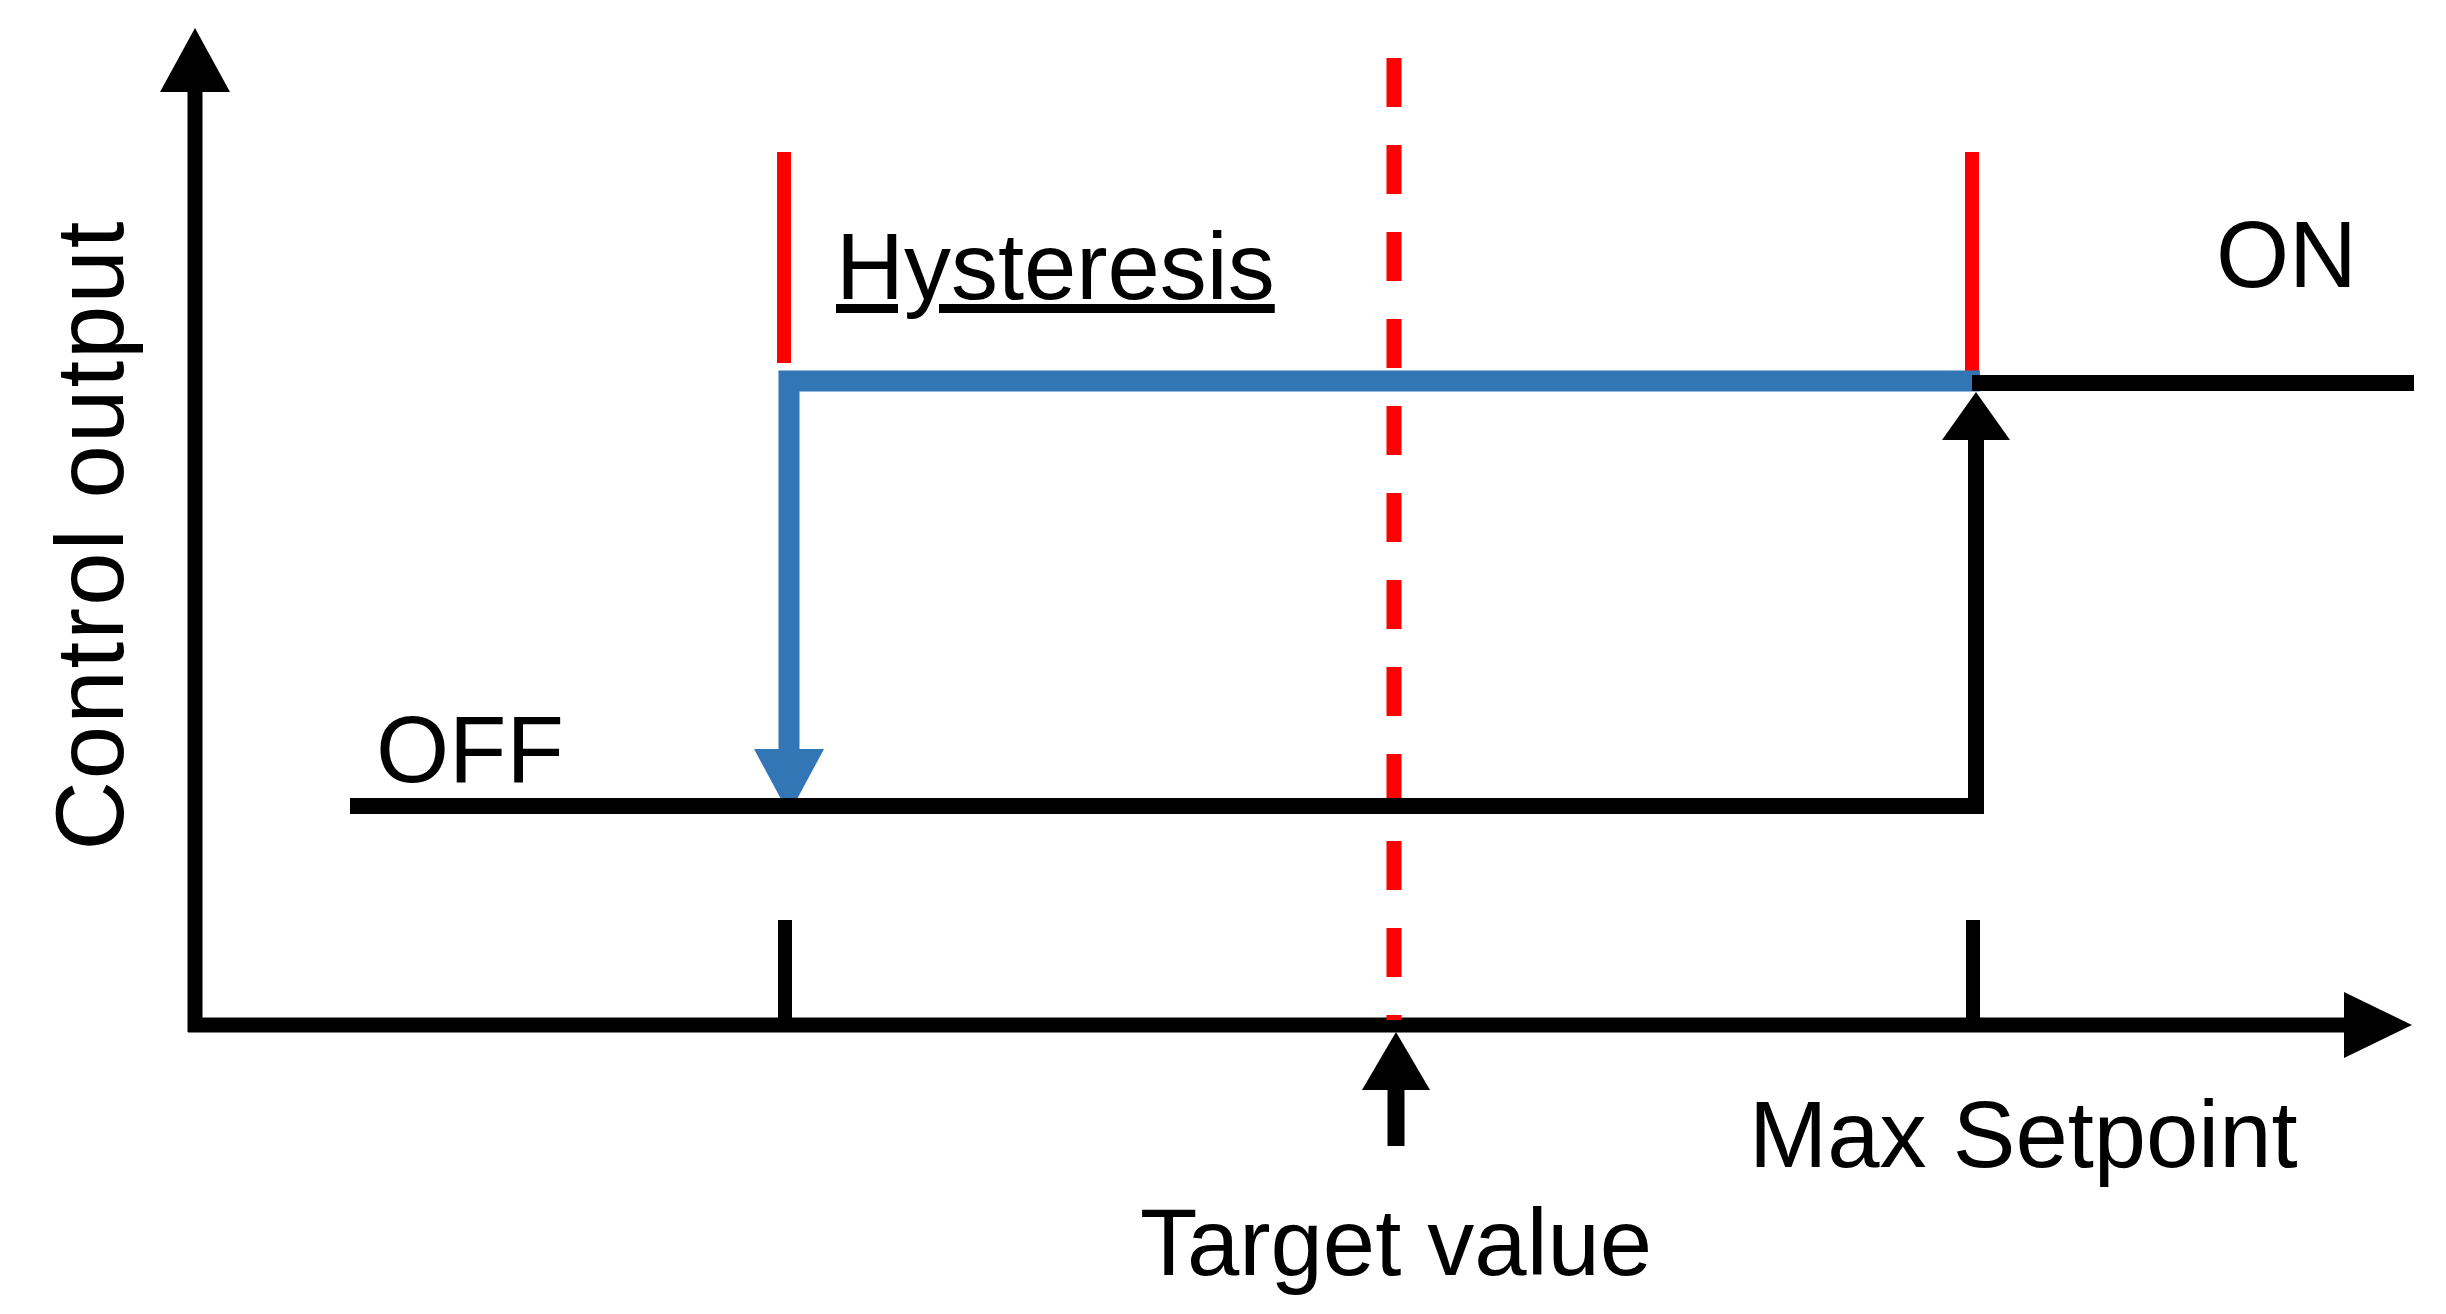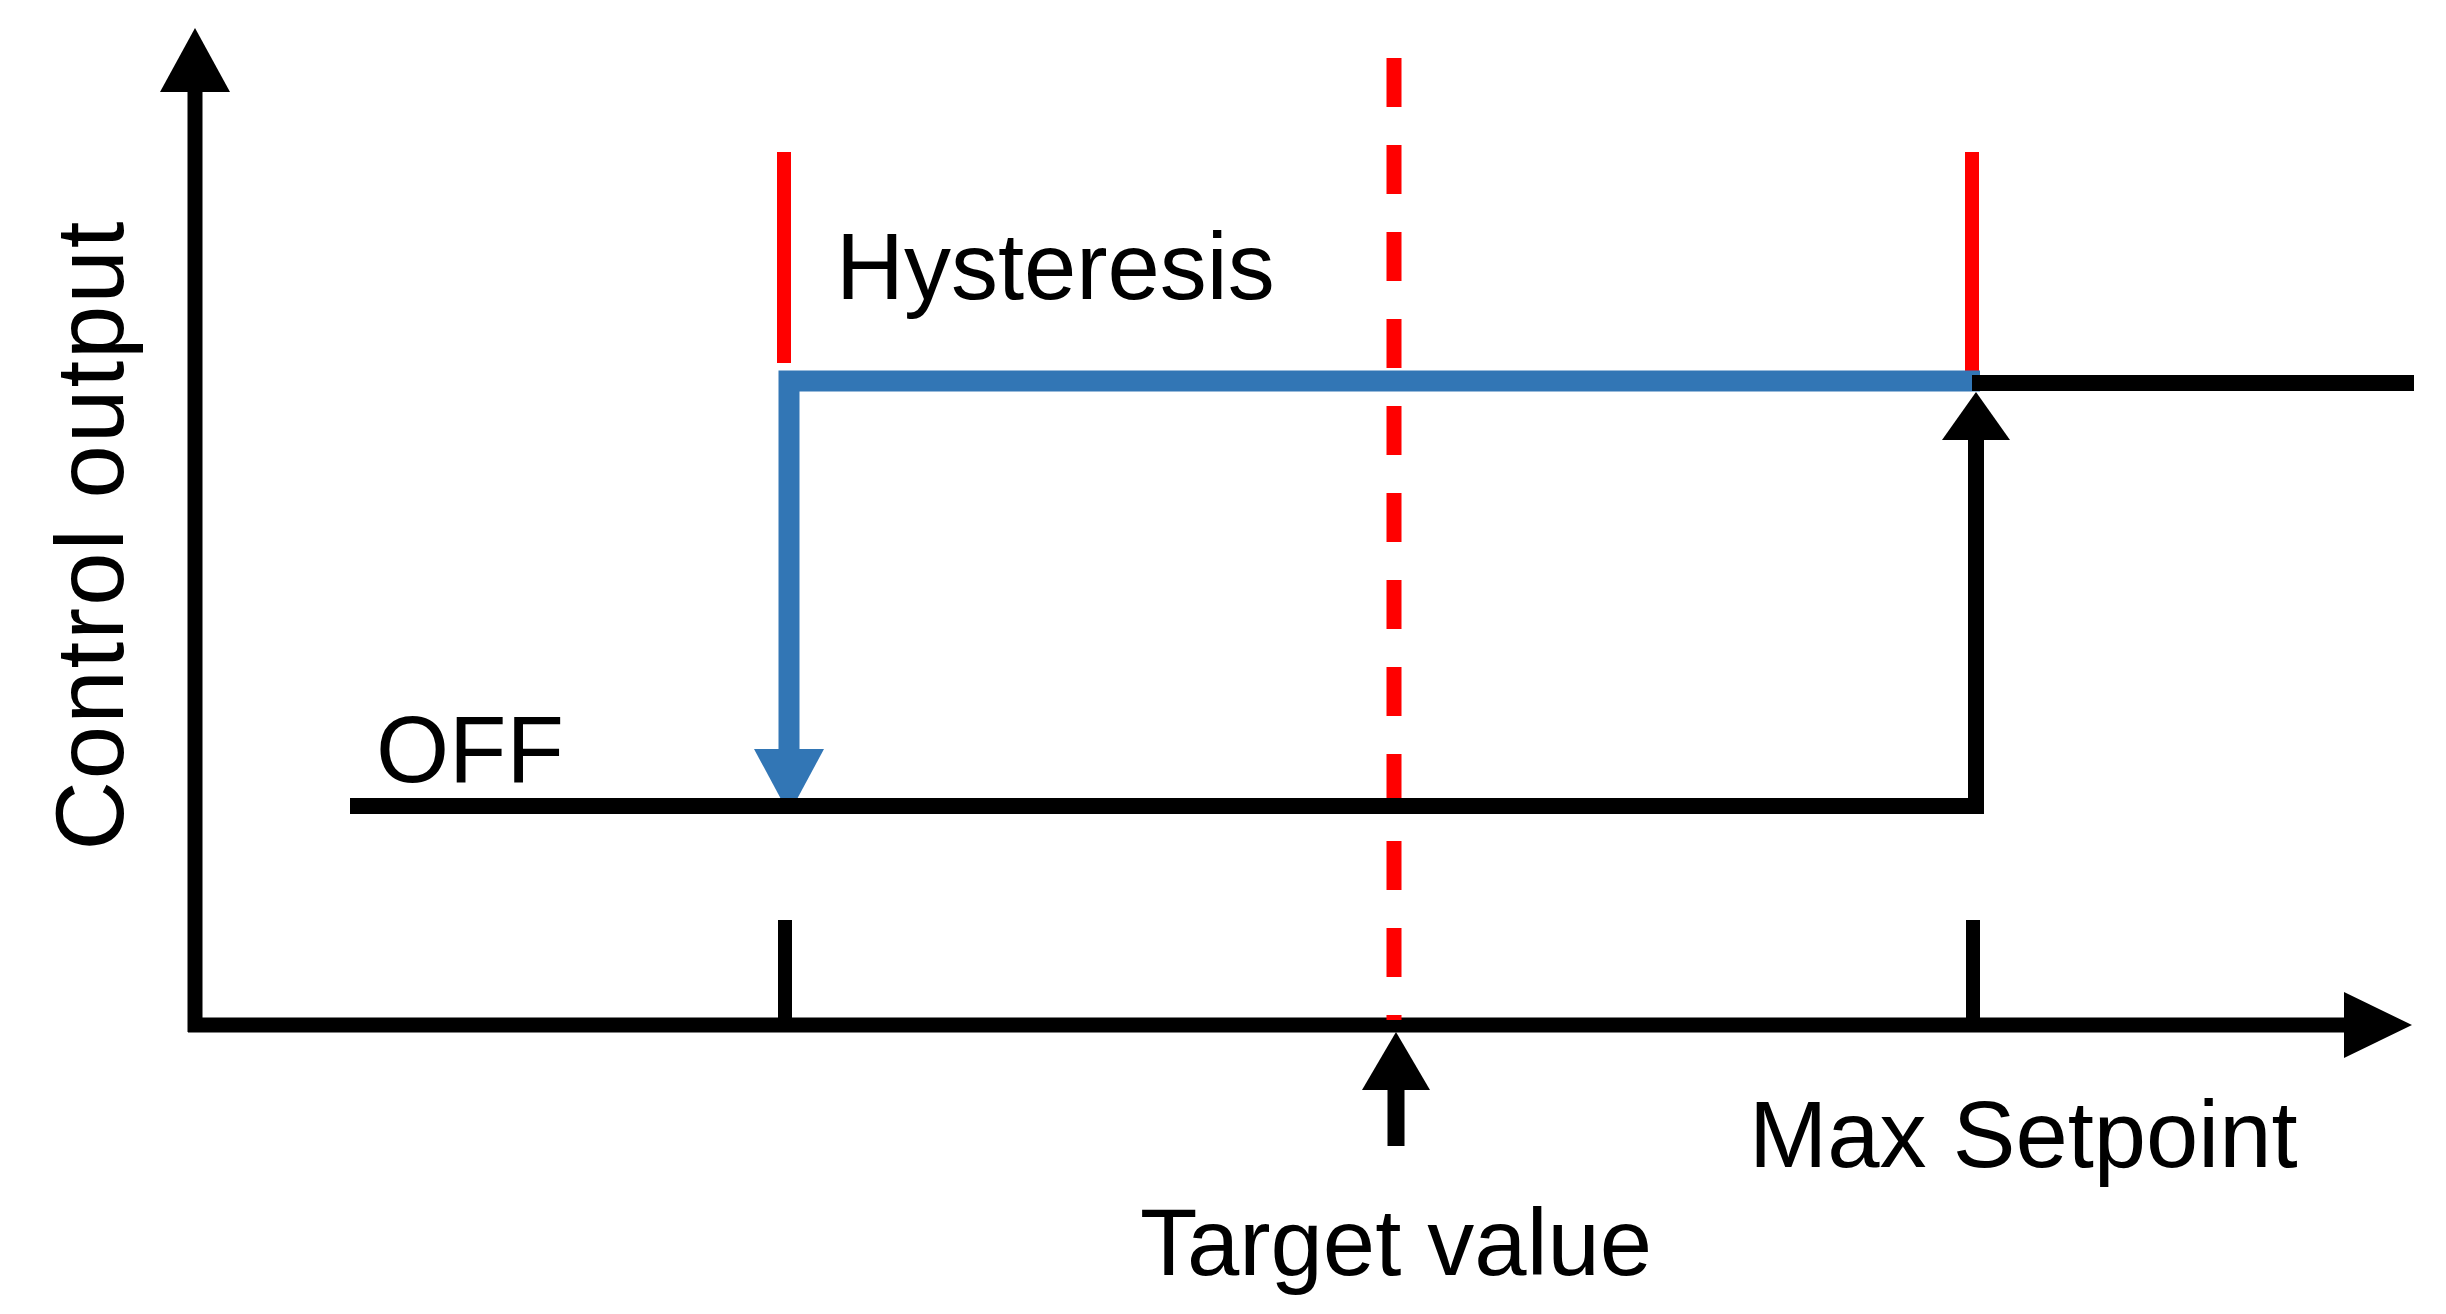--- a/index.html
+++ b/index.html
@@ -14,21 +14,21 @@
   }
   .plot-svg { position: absolute; left: 0; top: 0; width: 2446px; height: 1314px; }
   .label {
     position: absolute;
     font-size: 94px;
     line-height: 1.0;
     white-space: nowrap;
     color: #000000;
     letter-spacing: 0px;
   }
-  .label-hysteresis { left: 836px; top: 220px; }
+  .label-hysteresis { left: 836px; top: 220px; text-decoration: underline; }
   .label-on        { left: 2216px; top: 208px; }
   .label-off       { left: 376px;  top: 703px; }
   .label-min       { left: 560px;  top: 1088px; }
   .label-max       { left: 1749px; top: 1088px; }
   .label-target    { left: 1140px; top: 1196px; }
   .label-yaxis {
     left: 90px; top: 535px;
     transform: translate(-50%, -50%) rotate(-90deg);
     font-size: 96px;
     letter-spacing: 2px;
@@ -64,20 +64,21 @@
     <line x1="1973" y1="920" x2="1973" y2="1024" stroke-width="14" stroke="#000000"></line>
 
     <line x1="1396" y1="1146" x2="1396" y2="1088" stroke-width="17" stroke="#000000"></line>
     <polygon points="1396,1032 1362,1090 1430,1090" fill="#000000"></polygon>
   </svg>
 
   <div class="label label-yaxis">Control output</div>
 
   <div class="label label-hysteresis">Hysteresis</div>
 
+  <div class="label label-on">ON</div>
 
   <div class="label label-off">OFF</div>
 
 
   <div class="label label-max">Max Setpoint</div>
 
   <div class="label label-target">Target value</div>
 
 </div>
 

